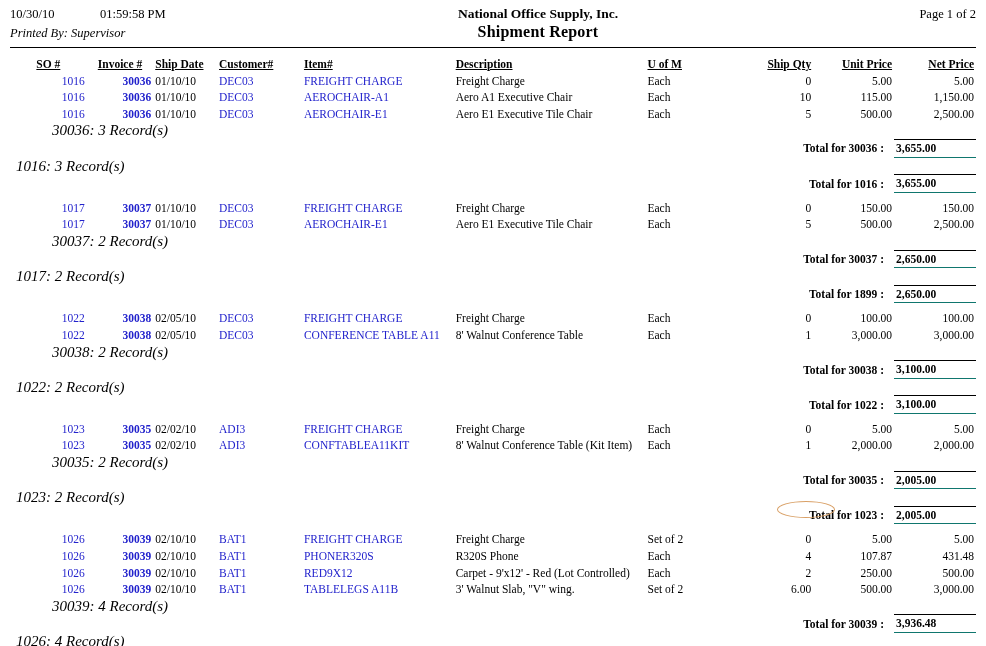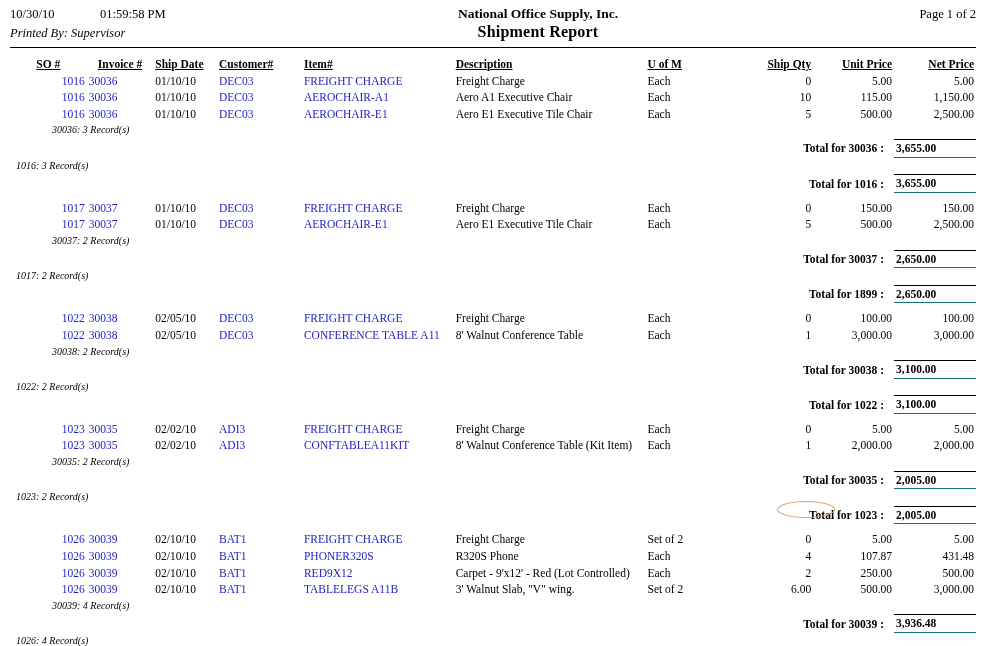--- a/index.html
+++ b/index.html
@@ -78,39 +78,39 @@
     line-height: 16.6px;
   }
   th.col {
     font-weight: bold;
     font-size: 11.5px;
     text-decoration: underline;
     padding-bottom: 3px;
   }
   
   .c-so    { width: 82px;  text-align: right; padding-right: 8px;}
-  .c-inv   { width: 66px;  text-align: left;}
+  .c-inv   { width: 66px;  text-align: right; font-weight: bold;}
   .c-ship  { width: 62px;  text-align: left; padding-left: 4px;}
   .c-cust  { width: 86px;  text-align: left; padding-left: 8px; margin-left: 12px;}
   .c-item  { width: 150px; text-align: left;}
   .c-desc  { width: 190px; text-align: left;}
   .c-uom   { width: 95px;  text-align: left;}
   .c-qty   { width: 80px;  text-align: right;}
   .c-unit  { width: 82px;  text-align: right;}
   .c-net   { width: 82px;  text-align: right; padding-right: 4px;}
 
   th.c-so, th.c-inv { text-align: center; }
   th.c-ship { text-align: left; }
   th.c-qty, th.c-unit, th.c-net { text-align: right; }
 
   .blue { color: #2222cc; }
 
   .subcount td {
     font-style: italic;
-    font-size: 10px;
+    font-size: 15px;
     padding-top: 1px;
     margin-top: 24px;
   }
   .subcount .indent-1 { padding-left: 42px; }
   .subcount .indent-0 { padding-left: 6px; }
 
   .totline td { font-weight: bold; font-size: 11.5px; }
   .totline .lbl { text-align: right; padding-right: 10px; }
   .totline .amt {
     text-align: left;

